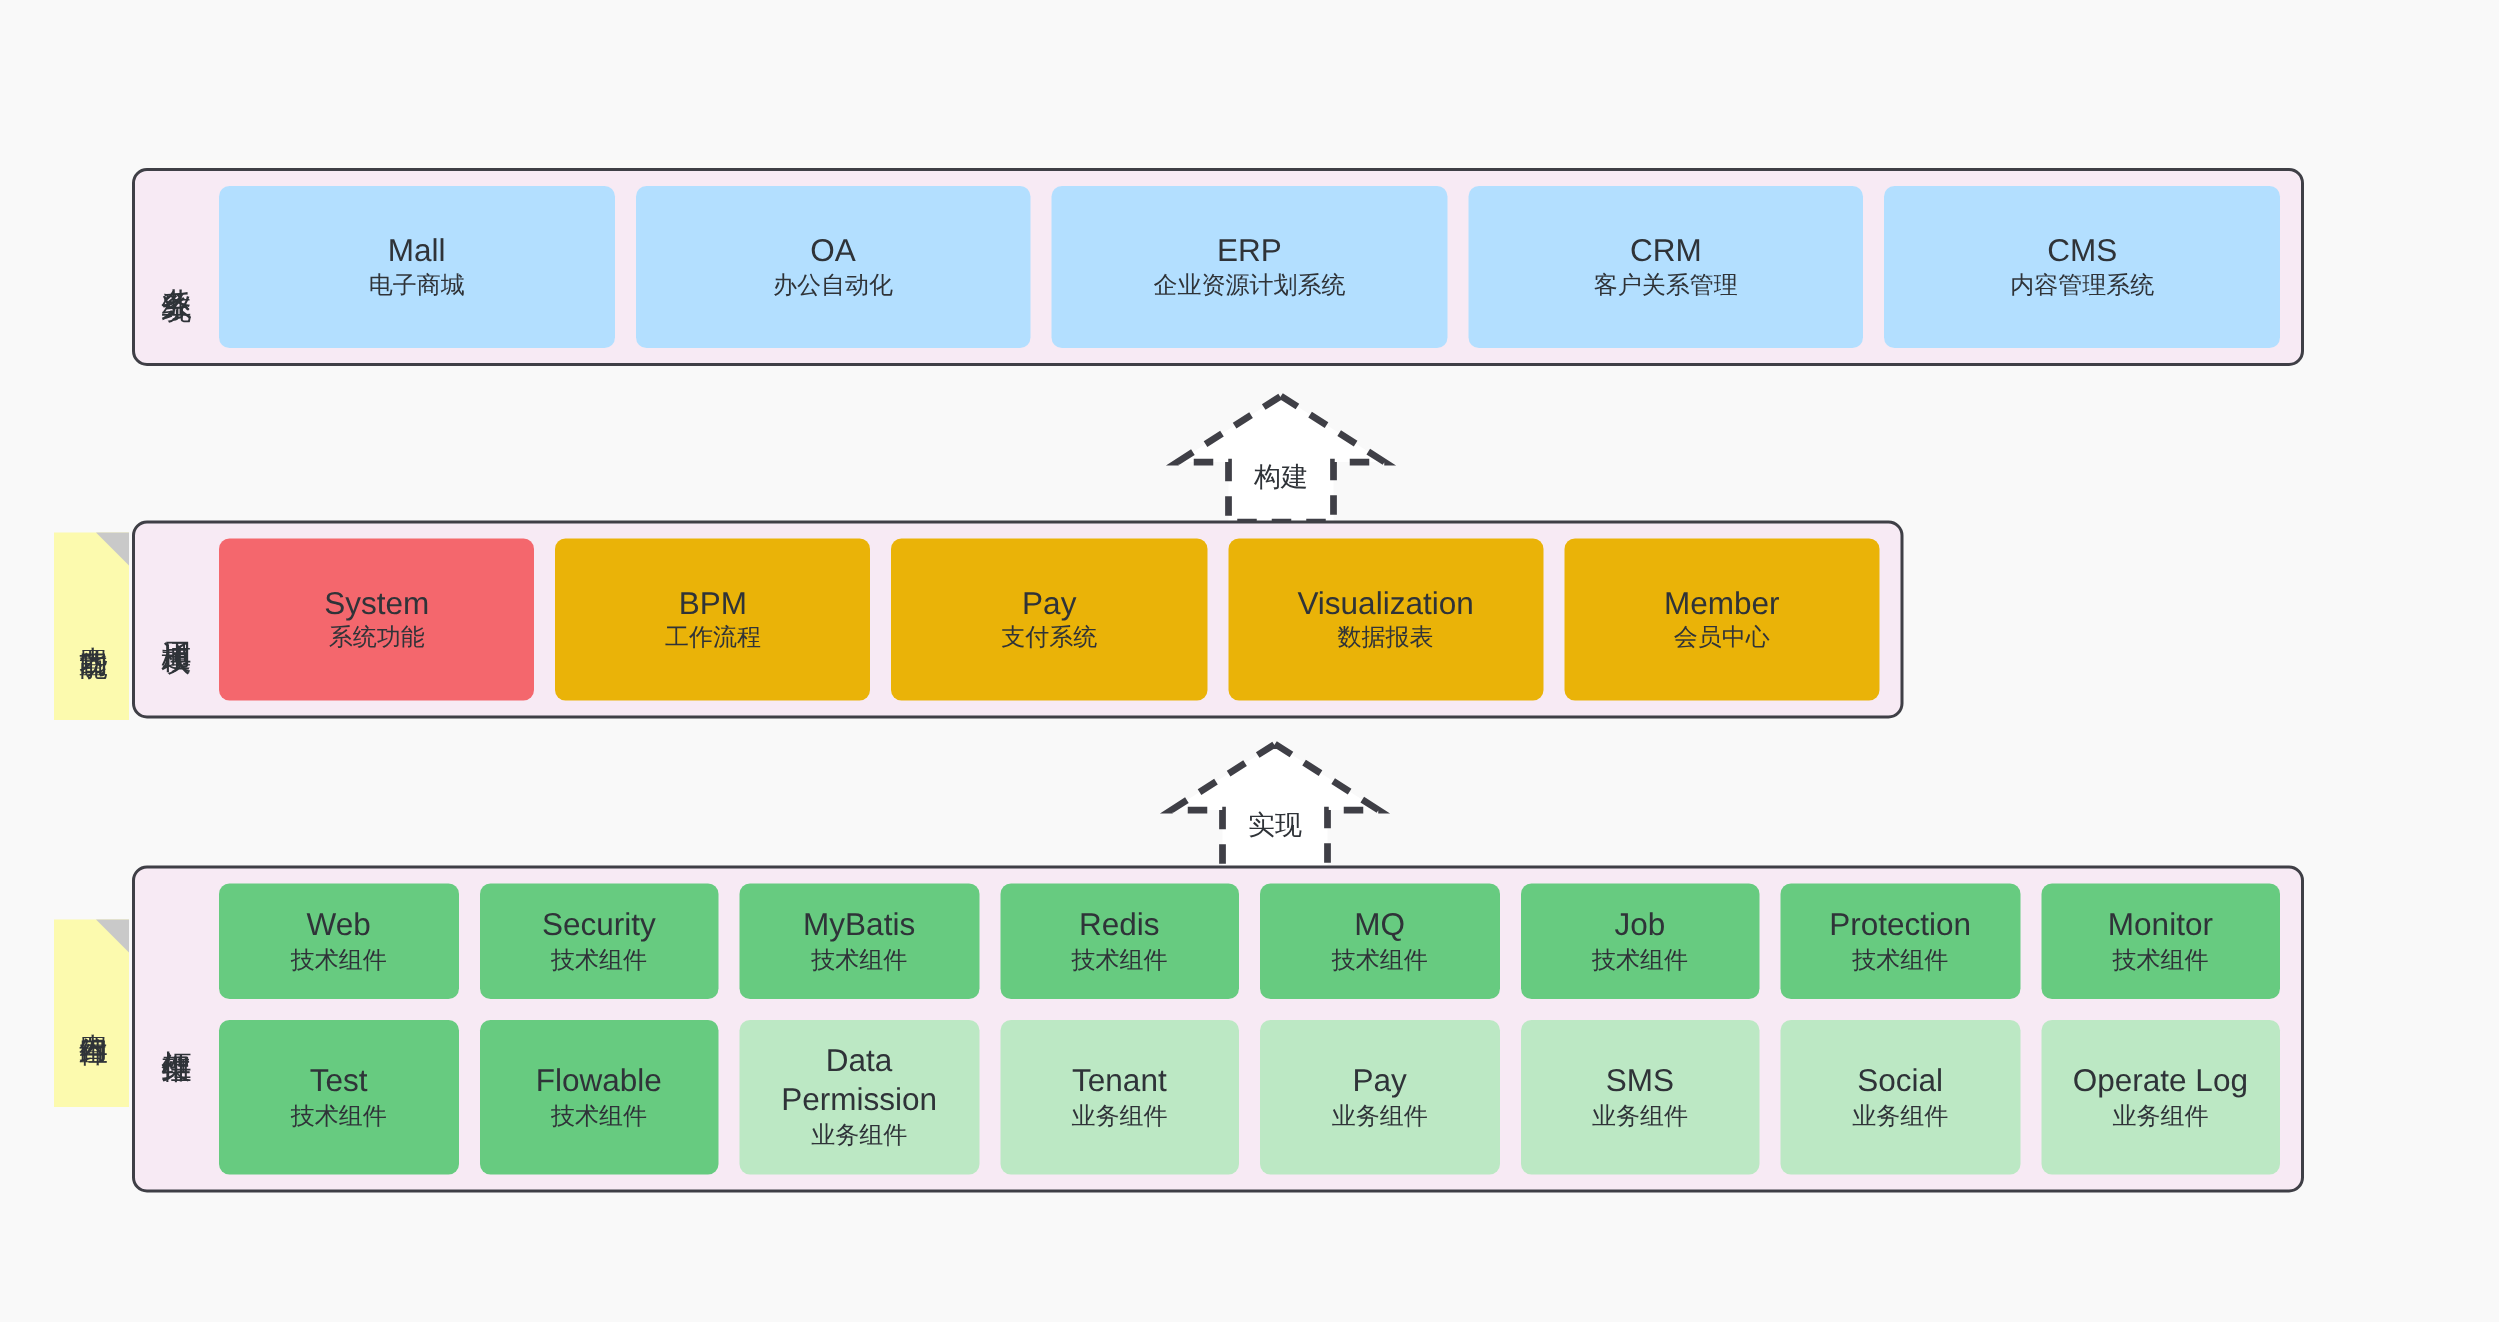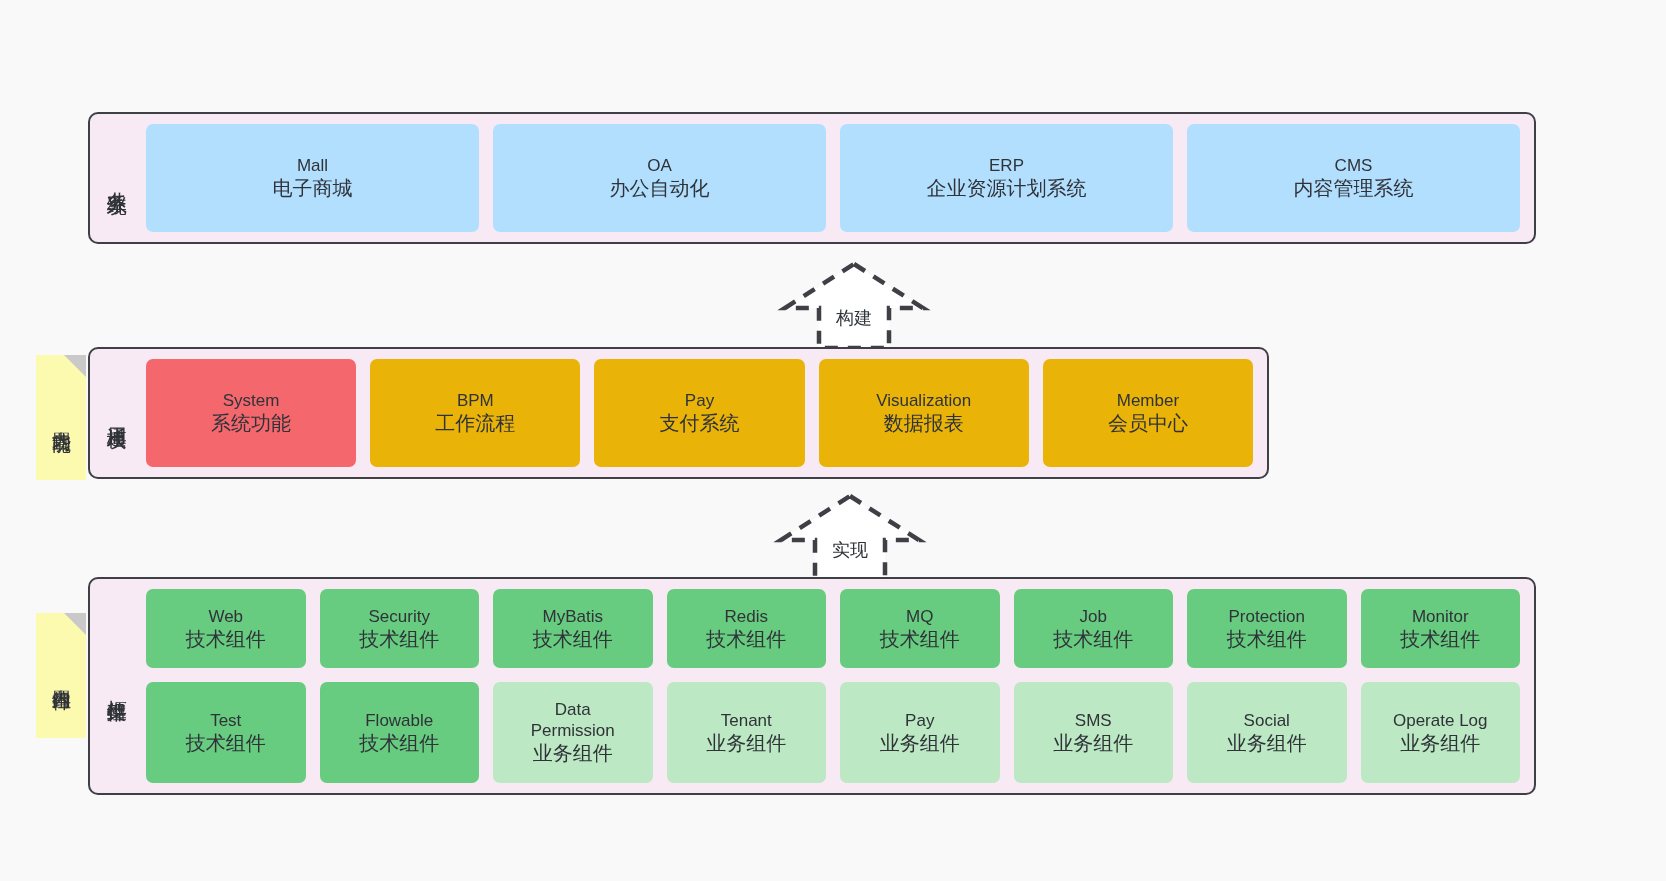--- a/index.html
+++ b/index.html
@@ -67,22 +67,22 @@
     border-radius: 7px;
     display: flex;
     flex-direction: column;
     align-items: center;
     justify-content: center;
     text-align: center;
     padding: 6px 8px;
     line-height: 1.25;
     user-select: none;
   }
-  .card .l1 { font-size: 17px; }
-  .card .l2 { font-size: 20px; }
+  .card .l1 { font-size: 21px; }
+  .card .l2 { font-size: 16px; }
 
   .c-blue        { background: #b3dfff; }
   .c-red         { background: #f4676d; }
   .c-pink        { background: #eab308; }
   .c-green       { background: #67cb80; align-items: center; }
   .c-green-light { background: #bce8c4; }
 
   
   .sticky {
     position: absolute;
@@ -146,20 +146,24 @@
       <div class="card c-blue">
         <div class="l1">OA</div>
         <div class="l2">办公自动化</div>
       </div>
 
       <div class="card c-blue">
         <div class="l1">ERP</div>
         <div class="l2">企业资源计划系统</div>
       </div>
 
+      <div class="card c-blue">
+        <div class="l1">CRM</div>
+        <div class="l2">客户关系管理</div>
+      </div>
 
       <div class="card c-blue">
         <div class="l1">CMS</div>
         <div class="l2">内容管理系统</div>
       </div>
 
 
     </div>
   </div>
 </div>

